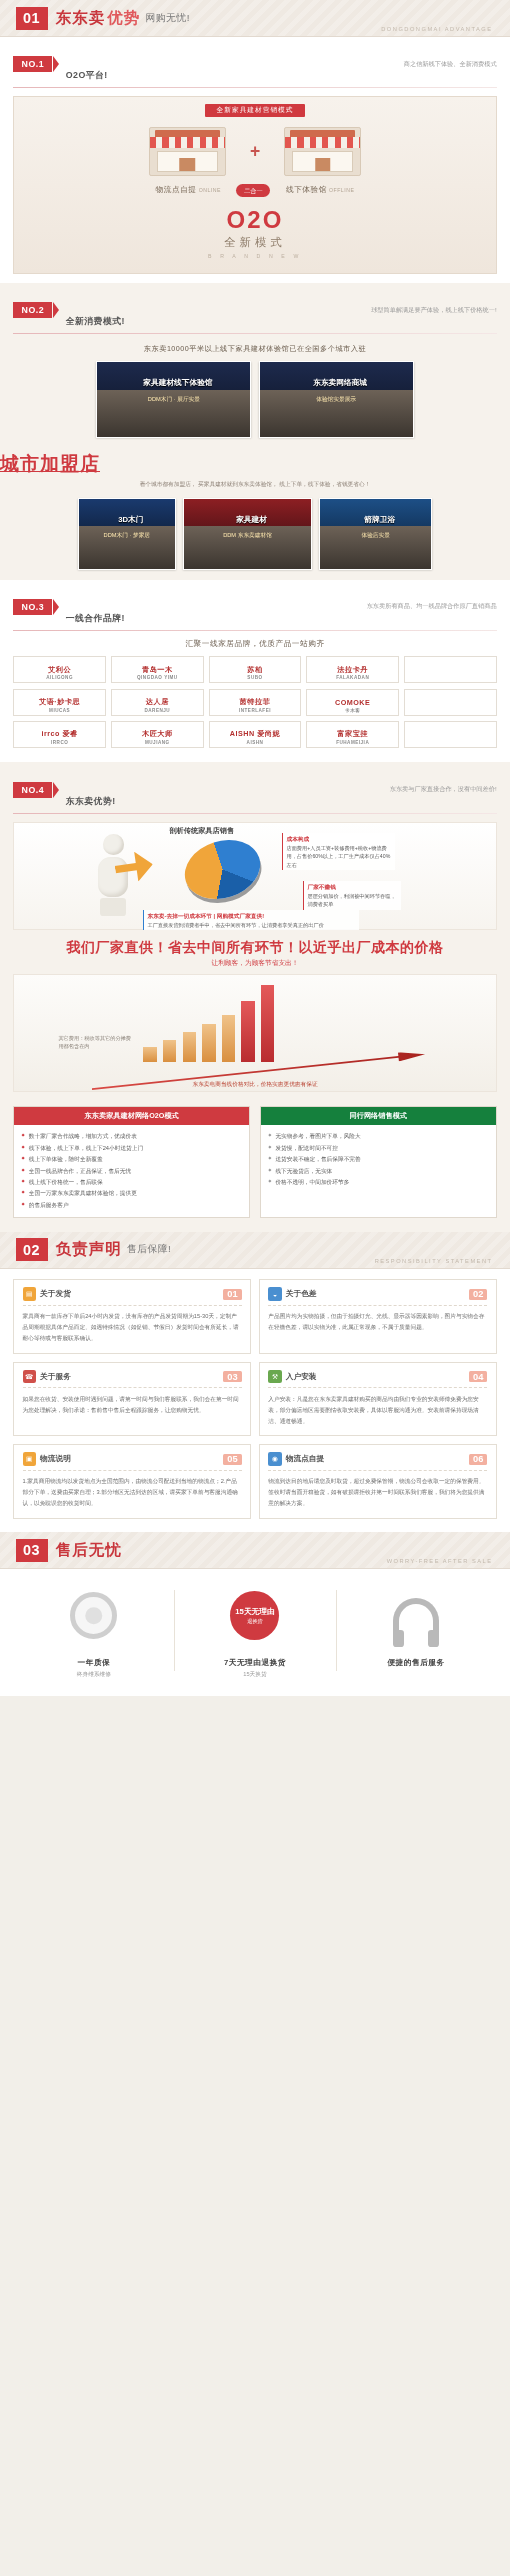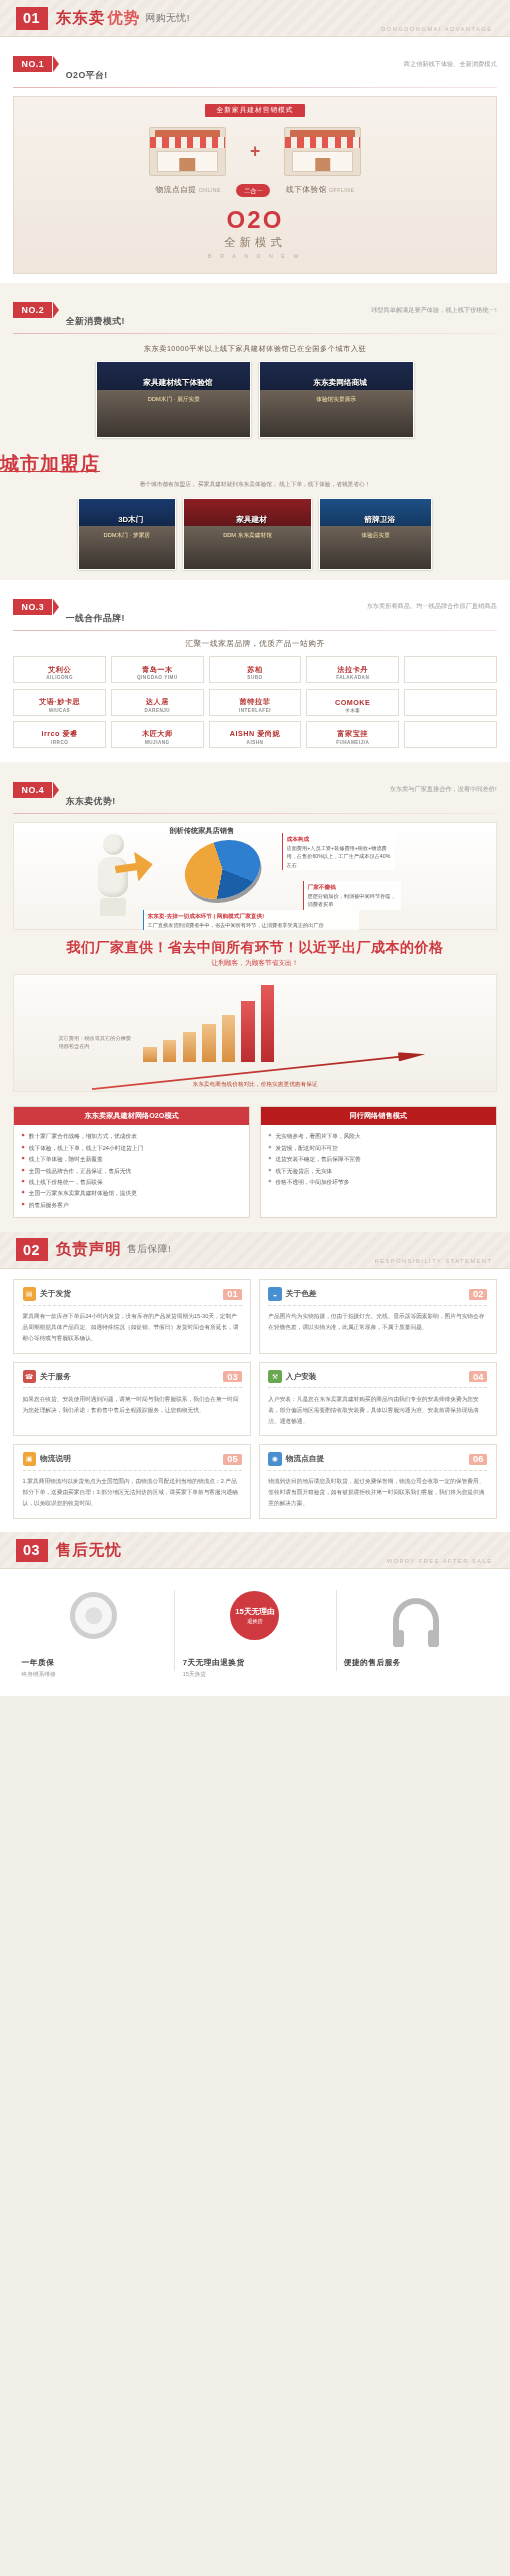--- a/index.html
+++ b/index.html
@@ -318,21 +318,21 @@
     clip-path: polygon(0 40%, 92% 40%, 92% 0, 100% 50%, 92% 100%, 92% 60%, 0 60%);
     transform: rotate(-6deg);
   }
   .growth-note { position: absolute; left: 44px; bottom: 40px; font-size: 5.2px; color: #8a8279; width: 77px; line-height:1.6;}
   .growth-cap { position: absolute; left: 0; right: 0; bottom: 2.1px; text-align: center; font-size: 5.7px; color: #b8402f; }
 
   
   .cmp { display: flex; gap: 10px; padding: 9.3px 13.4px 13.4px 13.4px; }
   .cmp-col { flex: 1; border: 0.5px solid #e0d8cd; background: #fff; }
   .cmp-h { background: #cf3a40; color: #fff; font-size: 7.2px; text-align: center; padding: 4.1px 0; font-weight: bold;}
-  .cmp-h.grey { background: #b91c1c; }
+  .cmp-h.grey { background: #15803d; }
   .cmp-b { padding: 6.2px 7.2px; font-size: 5.7px; color: #5b5b5b; line-height: 2; }
   .cmp-b div { position: relative; padding-left: 7.2px; }
   .cmp-b div::before {
     content: "◆"; position: absolute; left: 0; top: 0; color: #cf3a40; font-size: 4.1px;
   }
   .cmp-col.grey .cmp-b div::before { color: #9a9a9a; }
 
   
   .cards {
     display: grid; grid-template-columns: 1fr 1fr; gap: 8.2px;
@@ -352,21 +352,21 @@
     margin-left: auto; font-size: 9.3px; font-weight: bold; color: #e3ddd3;
     background: #f3b0a0; color:#fff; padding: 0.5px 4.1px; border-radius: 1.5px;
   }
   .card-b { font-size: 5.7px; color: #6d6d6d; line-height: 1.95; margin-top: 5.2px; }
 
   
   .after {
     display: grid; grid-template-columns: repeat(3, 1fr);
     gap: 0; padding: 13.4px 13.4px 17.5px 13.4px; background: #fff;
   }
-  .after-cell { padding: 0 8.2px; position: relative; }
+  .after-cell { text-align: center; padding: 0 8.2px; position: relative; }
   .after-cell + .after-cell::before {
     content: ""; position: absolute; left: 0; top: 7.2px; bottom: 7.2px; width: 0.5px; background: #e8e2d8;
   }
   .after-art { height: 67px; display:flex; align-items:center; justify-content:center; }
   .after-t { font-size: 7.7px; color: #444; font-weight: bold; margin-top: 9px; letter-spacing:0.5px;}
   .after-s { font-size: 5.7px; color: #9b9b9b; margin-top: 2.1px; }
   .badge-circle {
     width: 49px; height: 49px; border-radius: 50%;
     background: #cf3a40; color: #fff; display:flex; flex-direction:column;
     align-items:center; justify-content:center; font-size: 7.7px; font-weight: bold; line-height:1.4;

